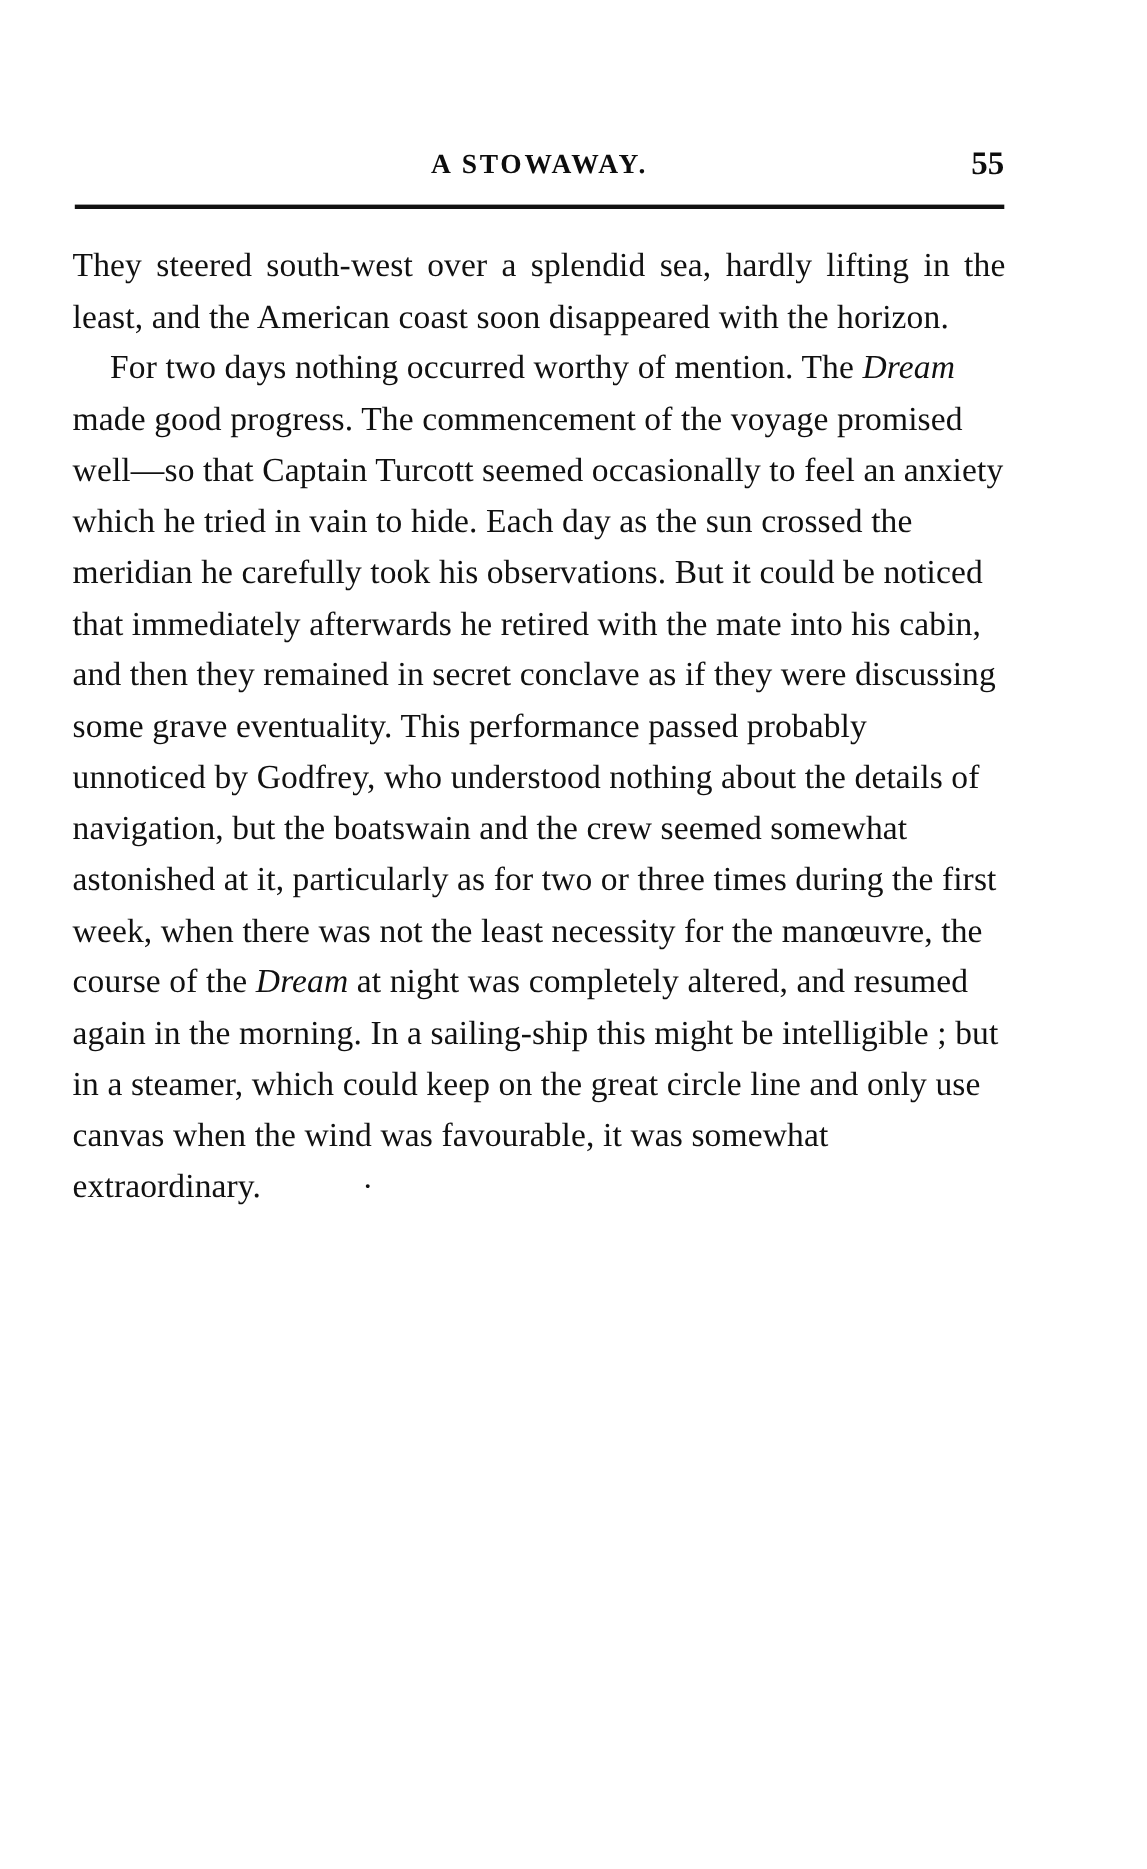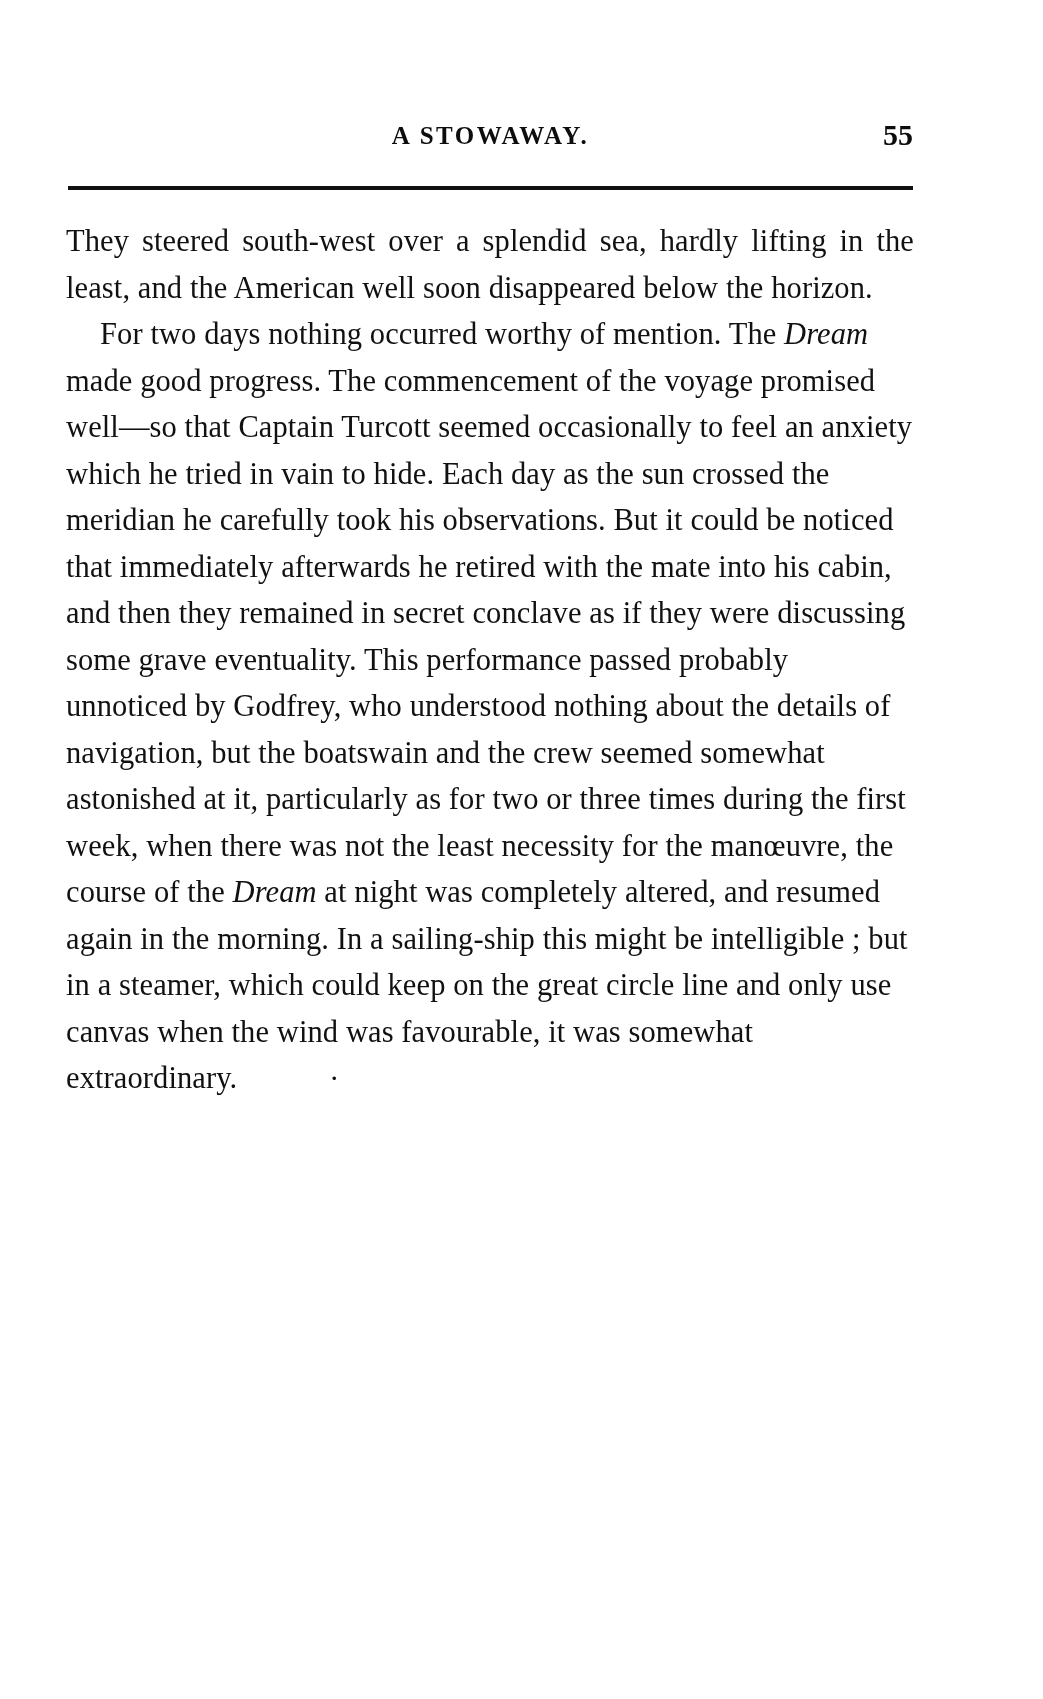--- a/index.html
+++ b/index.html
@@ -19,21 +19,21 @@
     position: absolute;
     left: 0;
     top: 0;
     width: 1043px;
     height: 1699px;
     background: #ffffff;
   }
   .header {
     position: absolute;
     left: 68px;
-    top: 122px;
+    top: 136px;
     width: 845px;
     height: 42px;
   }
   .running-title {
     position: absolute;
     left: 0;
     top: 0;
     width: 100%;
     text-align: center;
     font-size: 25px;
@@ -105,21 +105,21 @@
   <div class="header">
     <div class="running-title">A STOWAWAY.</div>
     <div class="page-number">55</div>
   </div>
 
   <div class="rule"></div>
 
   <div class="body-text">
 
     <p class="para">
-      <span>They steered south-west over a splendid sea, hardly lifting in the least, and the American well soon disappeared below the horizon.</span>
+      <span>They steered south-west over a splendid sea, hardly lifting in the least, and the American coast soon disappeared with the horizon.</span>
     </p>
 
     <p class="para indent">
       <span>For two days nothing occurred worthy of mention.  The </span><em>Dream</em><span> made good progress.  The commencement of the voyage promised well—so that Captain Turcott seemed occasionally to feel an anxiety which he tried in vain to hide.  Each day as the sun crossed the meridian he carefully took his observations.  But it could be noticed that immediately afterwards he retired with the mate into his cabin, and then they remained in secret conclave as if they were discussing some grave eventuality.  This performance passed probably unnoticed by Godfrey, who understood nothing about the details of navigation, but the boatswain and the crew seemed somewhat astonished at it, particularly as for two or three times during the first week, when there was not the least necessity for the manœuvre, the course of the </span><em>Dream</em><span> at night was completely altered, and resumed again in the morning.  In a sailing-ship this might be intelligible ; but in a steamer, which could keep on the great circle line and only use canvas when the wind was favourable, it was somewhat extraordinary.</span><span class="stray-dot">·</span>
     </p>
 
 
   </div>
 </div>
 

